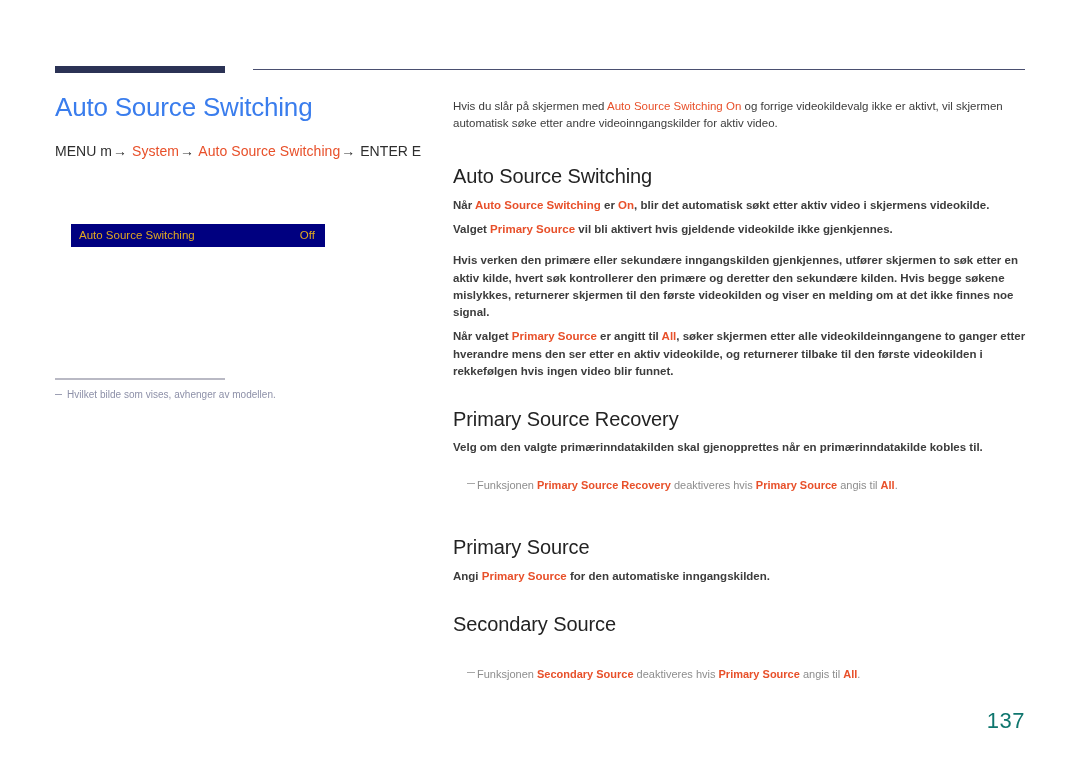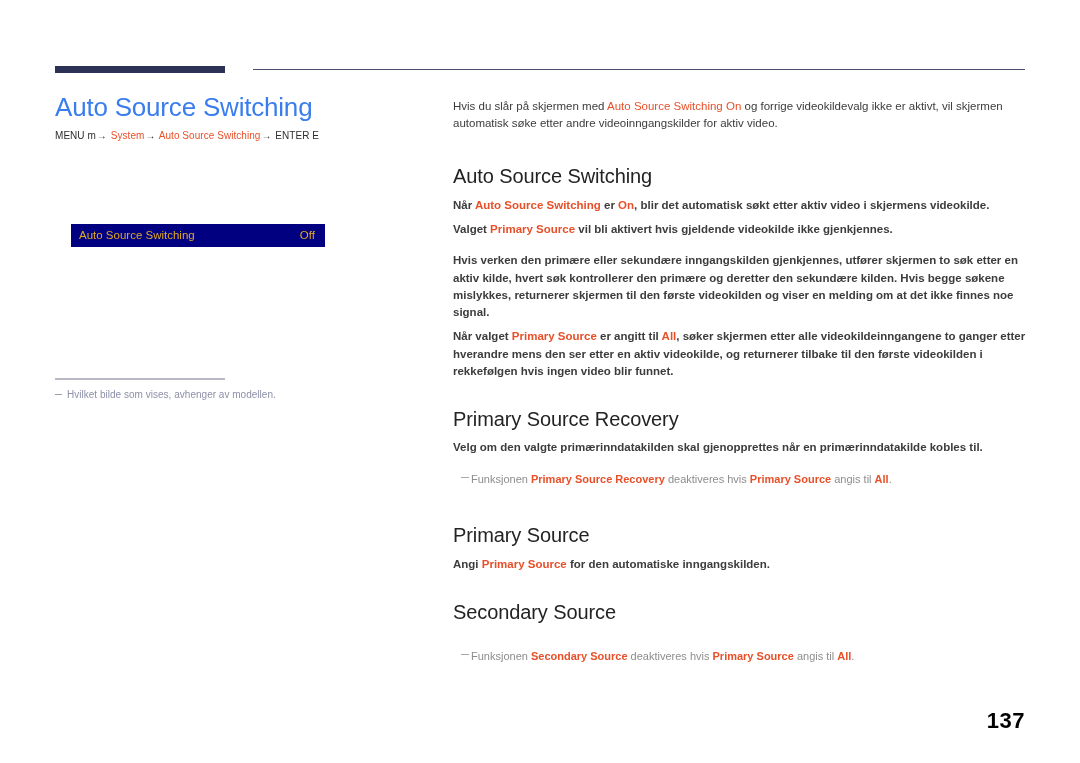--- a/index.html
+++ b/index.html
@@ -51,22 +51,22 @@
   
   .page-title {
     font-size: 26px;
     font-weight: 400;
     color: #3a7ded;
     letter-spacing: -0.2px;
     margin: 0;
     line-height: 1.18;
   }
   .menu-path {
-    margin-top: 7px;
-    font-size: 10px;
+    margin-top: 20px;
+    font-size: 14px;
     color: #2e2e2e;
     letter-spacing: 0.05px;
     white-space: nowrap;
   }
   .menu-path .accent { color: #e8502a; }
   .menu-path .arrow { color: #2e2e2e; padding: 0 1px; }
 
   .osd-box {
     position: absolute;
     left: 71px;
@@ -131,21 +131,21 @@
     line-height: 1.5;
     color: #3c3c3c;
     margin: 0;
     font-weight: bold;
   }
   .accent { color: #e8502a; }
   .note-line {
     font-size: 11px;
     line-height: 1.5;
     color: #8d8d8d;
-    margin: 8px;
+    margin: 14px;
     padding-left: 10px;
     position: relative;
   }
   .note-line .dash {
     position: absolute;
     left: 0;
     top: 6px;
     width: 8px;
     border-top: 1.4px solid #a8a8a8;
   }
@@ -160,23 +160,22 @@
   .gap-3 { height: 8px; }
   .gap-4 { height: 9px; }
   .para-gap { height: 7px; }
 
   
   .page-number {
     position: absolute;
     right: 55px;
     top: 708px;
     font-size: 22px;
-    color: #000000;
+    color: #0f766e;
     letter-spacing: 0.5px;
-    font-weight: bold;
   }
 </style>
 </head>
 <body>
 
 <div class="top-rule-thick"></div>
 <div class="top-rule-thin"></div>
 
 <div class="left-col">
   <h1 class="page-title">Auto Source Switching</h1>

